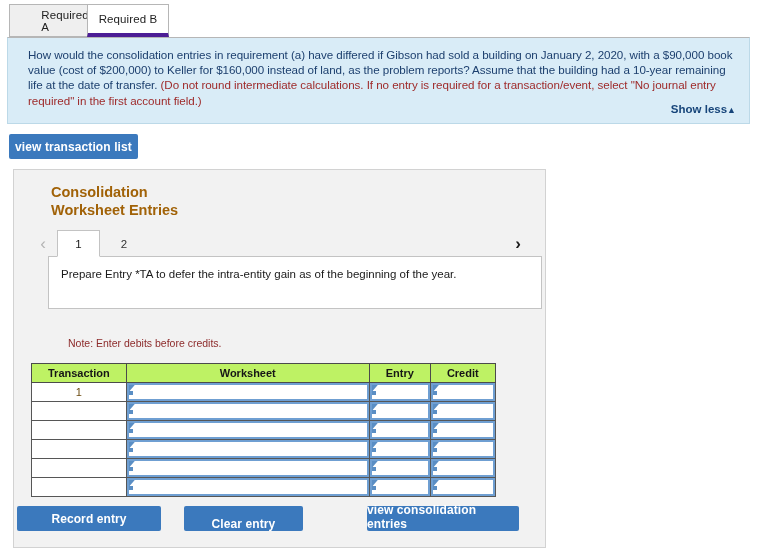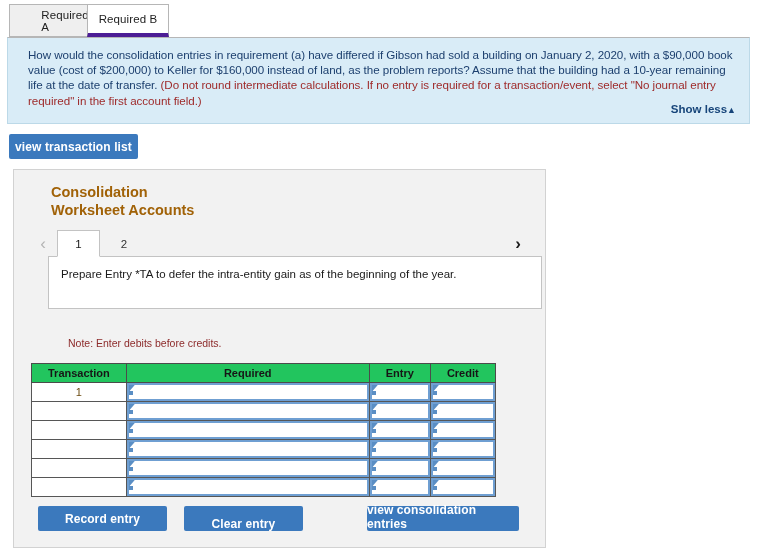--- a/index.html
+++ b/index.html
@@ -218,21 +218,21 @@
   
   .jtable {
     position: absolute;
     left: 17px;
     top: 193px;
     border-collapse: collapse;
     table-layout: fixed;
     background: #ffffff;
   }
   .jtable th {
-    background: #22c55e;
+    background: #bef264;
     border: 1px solid #4b4b4b;
     height: 16px;
     font-size: 11px;
     font-weight: bold;
     color: #161616;
     padding: 1px 16px;
     text-align: center;
   }
   .jtable td {
     border: 1px solid #565656;
@@ -275,23 +275,23 @@
     left: 0;
     top: 6px;
     width: 4px;
     height: 4px;
     background: #5a8ec4;
   }
 
   
   .btn-record {
     position: absolute;
-    left: 24px;
+    left: 3px;
     top: 336px;
-    width: 129px;
+    width: 144px;
     height: 25px;
     text-align: center;
   }
   .btn-clear {
     position: absolute;
     left: 170px;
     top: 336px;
     width: 119px;
     height: 25px;
     align-items: flex-end;
@@ -327,21 +327,21 @@
 </div>
 
 <div class="btn btn-transaction-list">
   <span>view transaction list</span>
 </div>
 
 <div class="worksheet">
 
   <div class="ws-title">
     <div>Consolidation</div>
-    <div>Worksheet Accounts</div>
+    <div>Worksheet Entries</div>
   </div>
 
   <div class="pager">
     <div class="chev chev-left">‹</div>
     <div class="ptab active">
       <span>1</span>
     </div>
     <div class="ptab idle">
       <span>2</span>
     </div>
@@ -357,21 +357,21 @@
   <table class="jtable">
     <colgroup>
       <col class="col-txn">
         <col class="col-acct">
         <col class="col-deb">
         <col class="col-cre">
     </colgroup>
     <thead>
       <tr>
         <th>Transaction</th>
-        <th>Required</th>
+        <th>Worksheet</th>
         <th>Entry</th>
         <th>Credit</th>
       </tr>
     </thead>
     <tbody>
       <tr>
         <td class="txn-num">1</td>
         <td>
             <div class="cellwrap">
               <span class="picker"></span>

